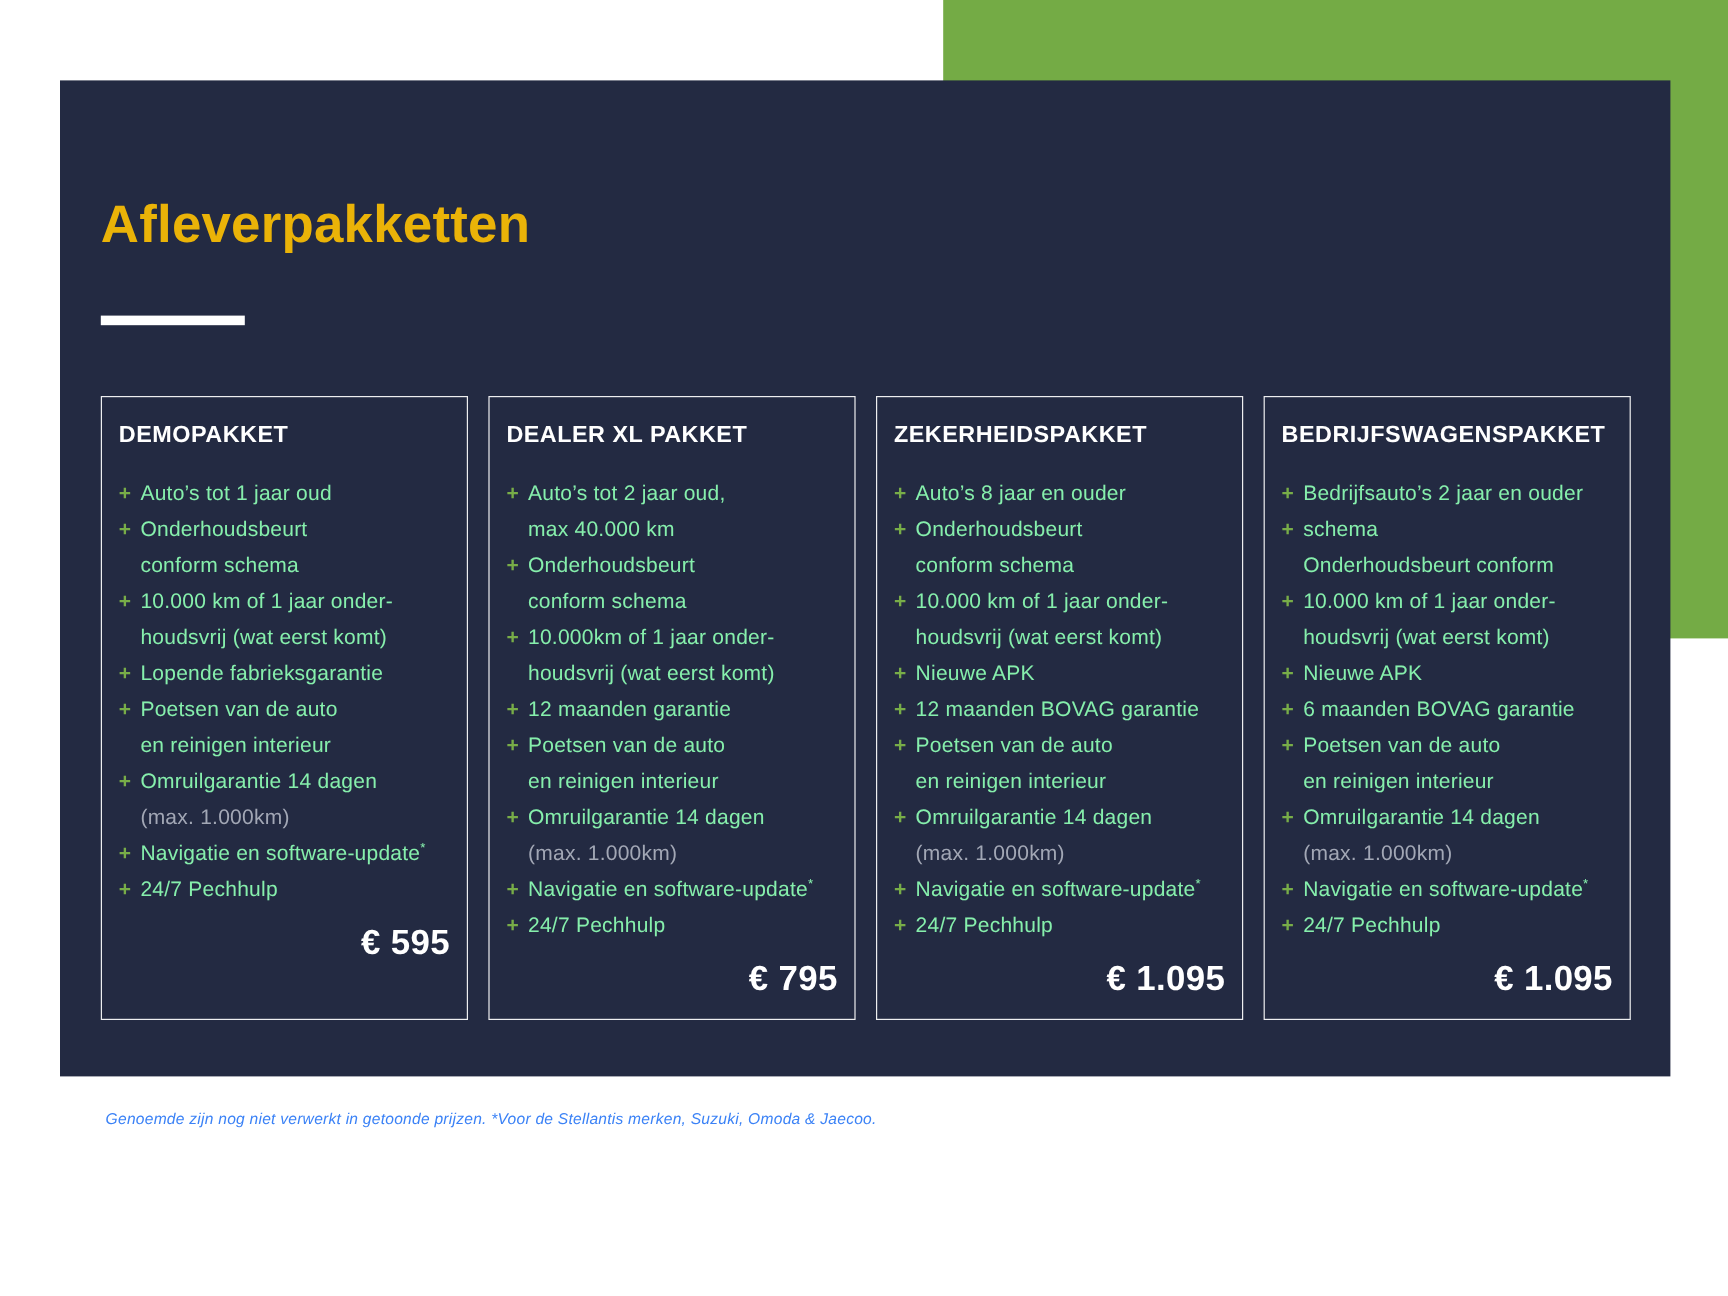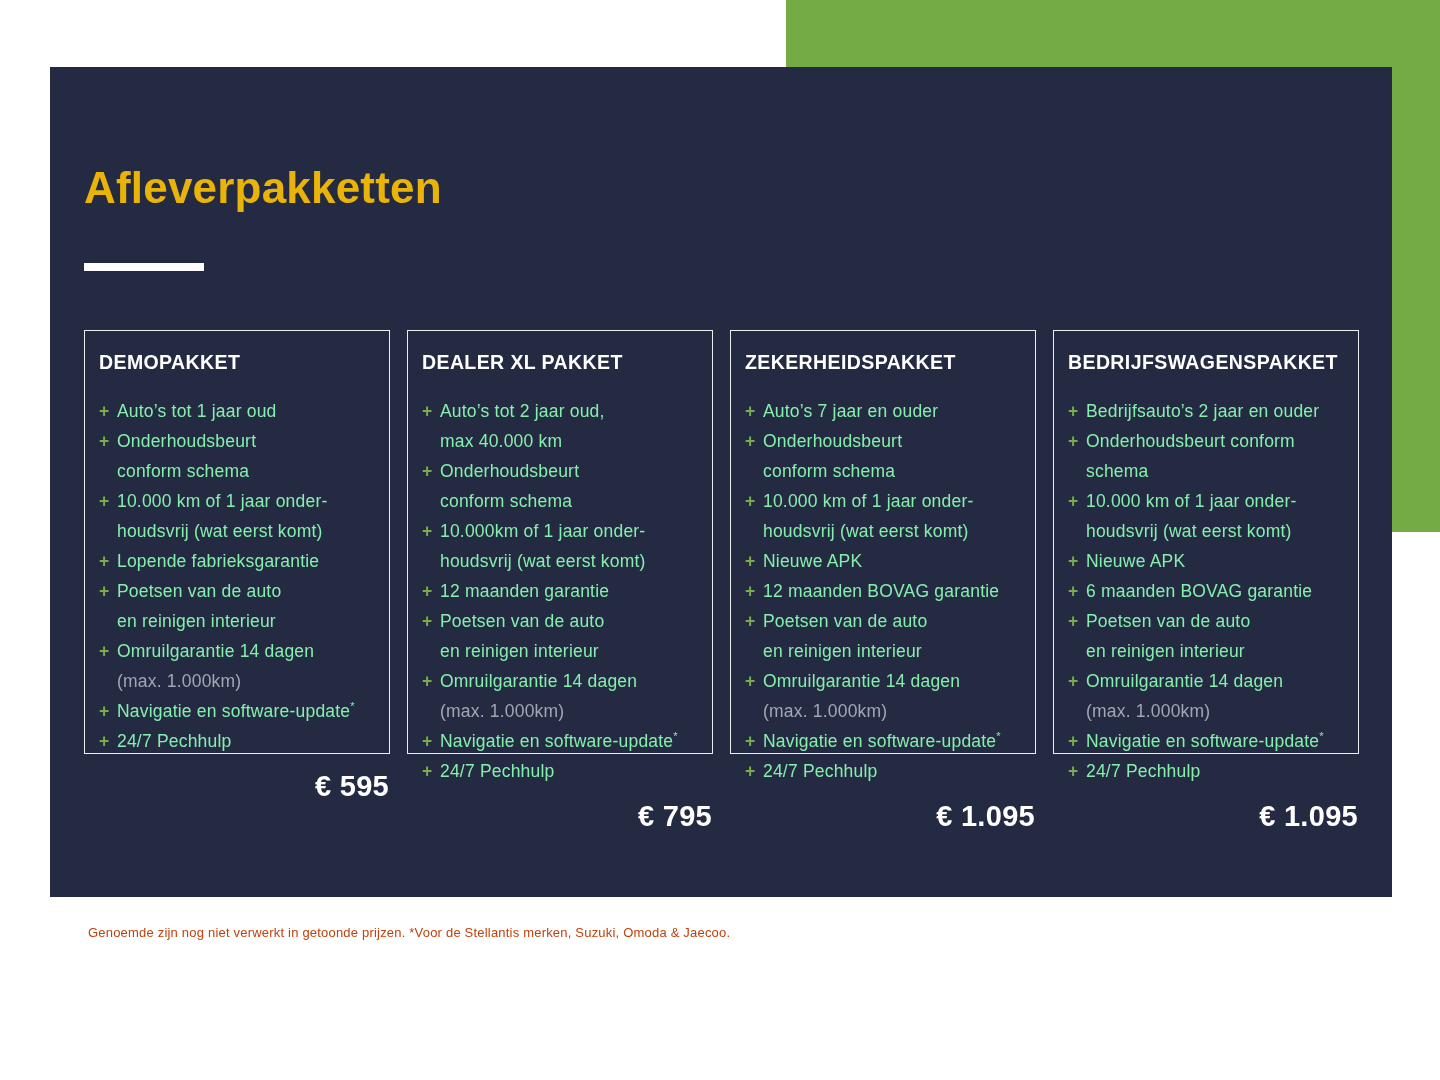--- a/index.html
+++ b/index.html
@@ -46,24 +46,24 @@
   }
   .cards-row {
     position: absolute;
     left: 34px; top: 263px;
     width: 1275px;
     display: flex;
     gap: 17px;
   }
   .card {
     flex: 1 1 0;
-    height: 424px;
+    height: 520px;
     border: 1.5px solid rgba(255,255,255,0.92);
     box-sizing: border-box;
-    padding: 12px 0 0 14px;
+    padding: 12px 14px 0 14px;
     display: flex;
     flex-direction: column;
   }
   .card-title {
     color: #ffffff;
     font-size: 19.5px;
     font-weight: bold;
     letter-spacing: 0.4px;
     margin: 8px 0 22px 0;
     white-space: nowrap;
@@ -103,23 +103,24 @@
     text-align: right;
     color: #ffffff;
     font-size: 29px;
     font-weight: bold;
     letter-spacing: 0.3px;
   }
   .footnote {
     position: absolute;
     left: 88px; top: 925px;
     font-size: 13px;
-    color: #c2410c;
+    color: #3b82f6;
     letter-spacing: 0.2px;
     z-index: 3;
+    font-style: italic;
   }
 </style>
 </head>
 <body>
 
 <div class="page">
   <div class="green-block"></div>
   <div class="panel">
     <div class="page-title">Afleverpakketten</div>
     <div class="title-underline"></div>
@@ -235,21 +236,21 @@
               <div class="item-line">24/7 Pechhulp</div>
             </div>
           </div>
           <div class="price">€ 795</div>
         </div>
         <div class="card">
           <div class="card-title">ZEKERHEIDSPAKKET</div>
           <div class="item">
             <span class="plus">+</span>
             <div class="item-lines">
-              <div class="item-line">Auto’s 7 jaar en ouder</div>
+              <div class="item-line">Auto’s 8 jaar en ouder</div>
             </div>
           </div>
           <div class="item">
             <span class="plus">+</span>
             <div class="item-lines">
               <div class="item-line">Onderhoudsbeurt</div>
               <div class="item-line">conform schema</div>
             </div>
           </div>
           <div class="item">
@@ -303,22 +304,22 @@
           <div class="card-title">BEDRIJFSWAGENSPAKKET</div>
           <div class="item">
             <span class="plus">+</span>
             <div class="item-lines">
               <div class="item-line">Bedrijfsauto’s 2 jaar en ouder</div>
             </div>
           </div>
           <div class="item">
             <span class="plus">+</span>
             <div class="item-lines">
+              <div class="item-line">schema</div>
               <div class="item-line">Onderhoudsbeurt conform</div>
-              <div class="item-line">schema</div>
             </div>
           </div>
           <div class="item">
             <span class="plus">+</span>
             <div class="item-lines">
               <div class="item-line">10.000 km of 1 jaar onder-</div>
               <div class="item-line">houdsvrij (wat eerst komt)</div>
             </div>
           </div>
           <div class="item">

